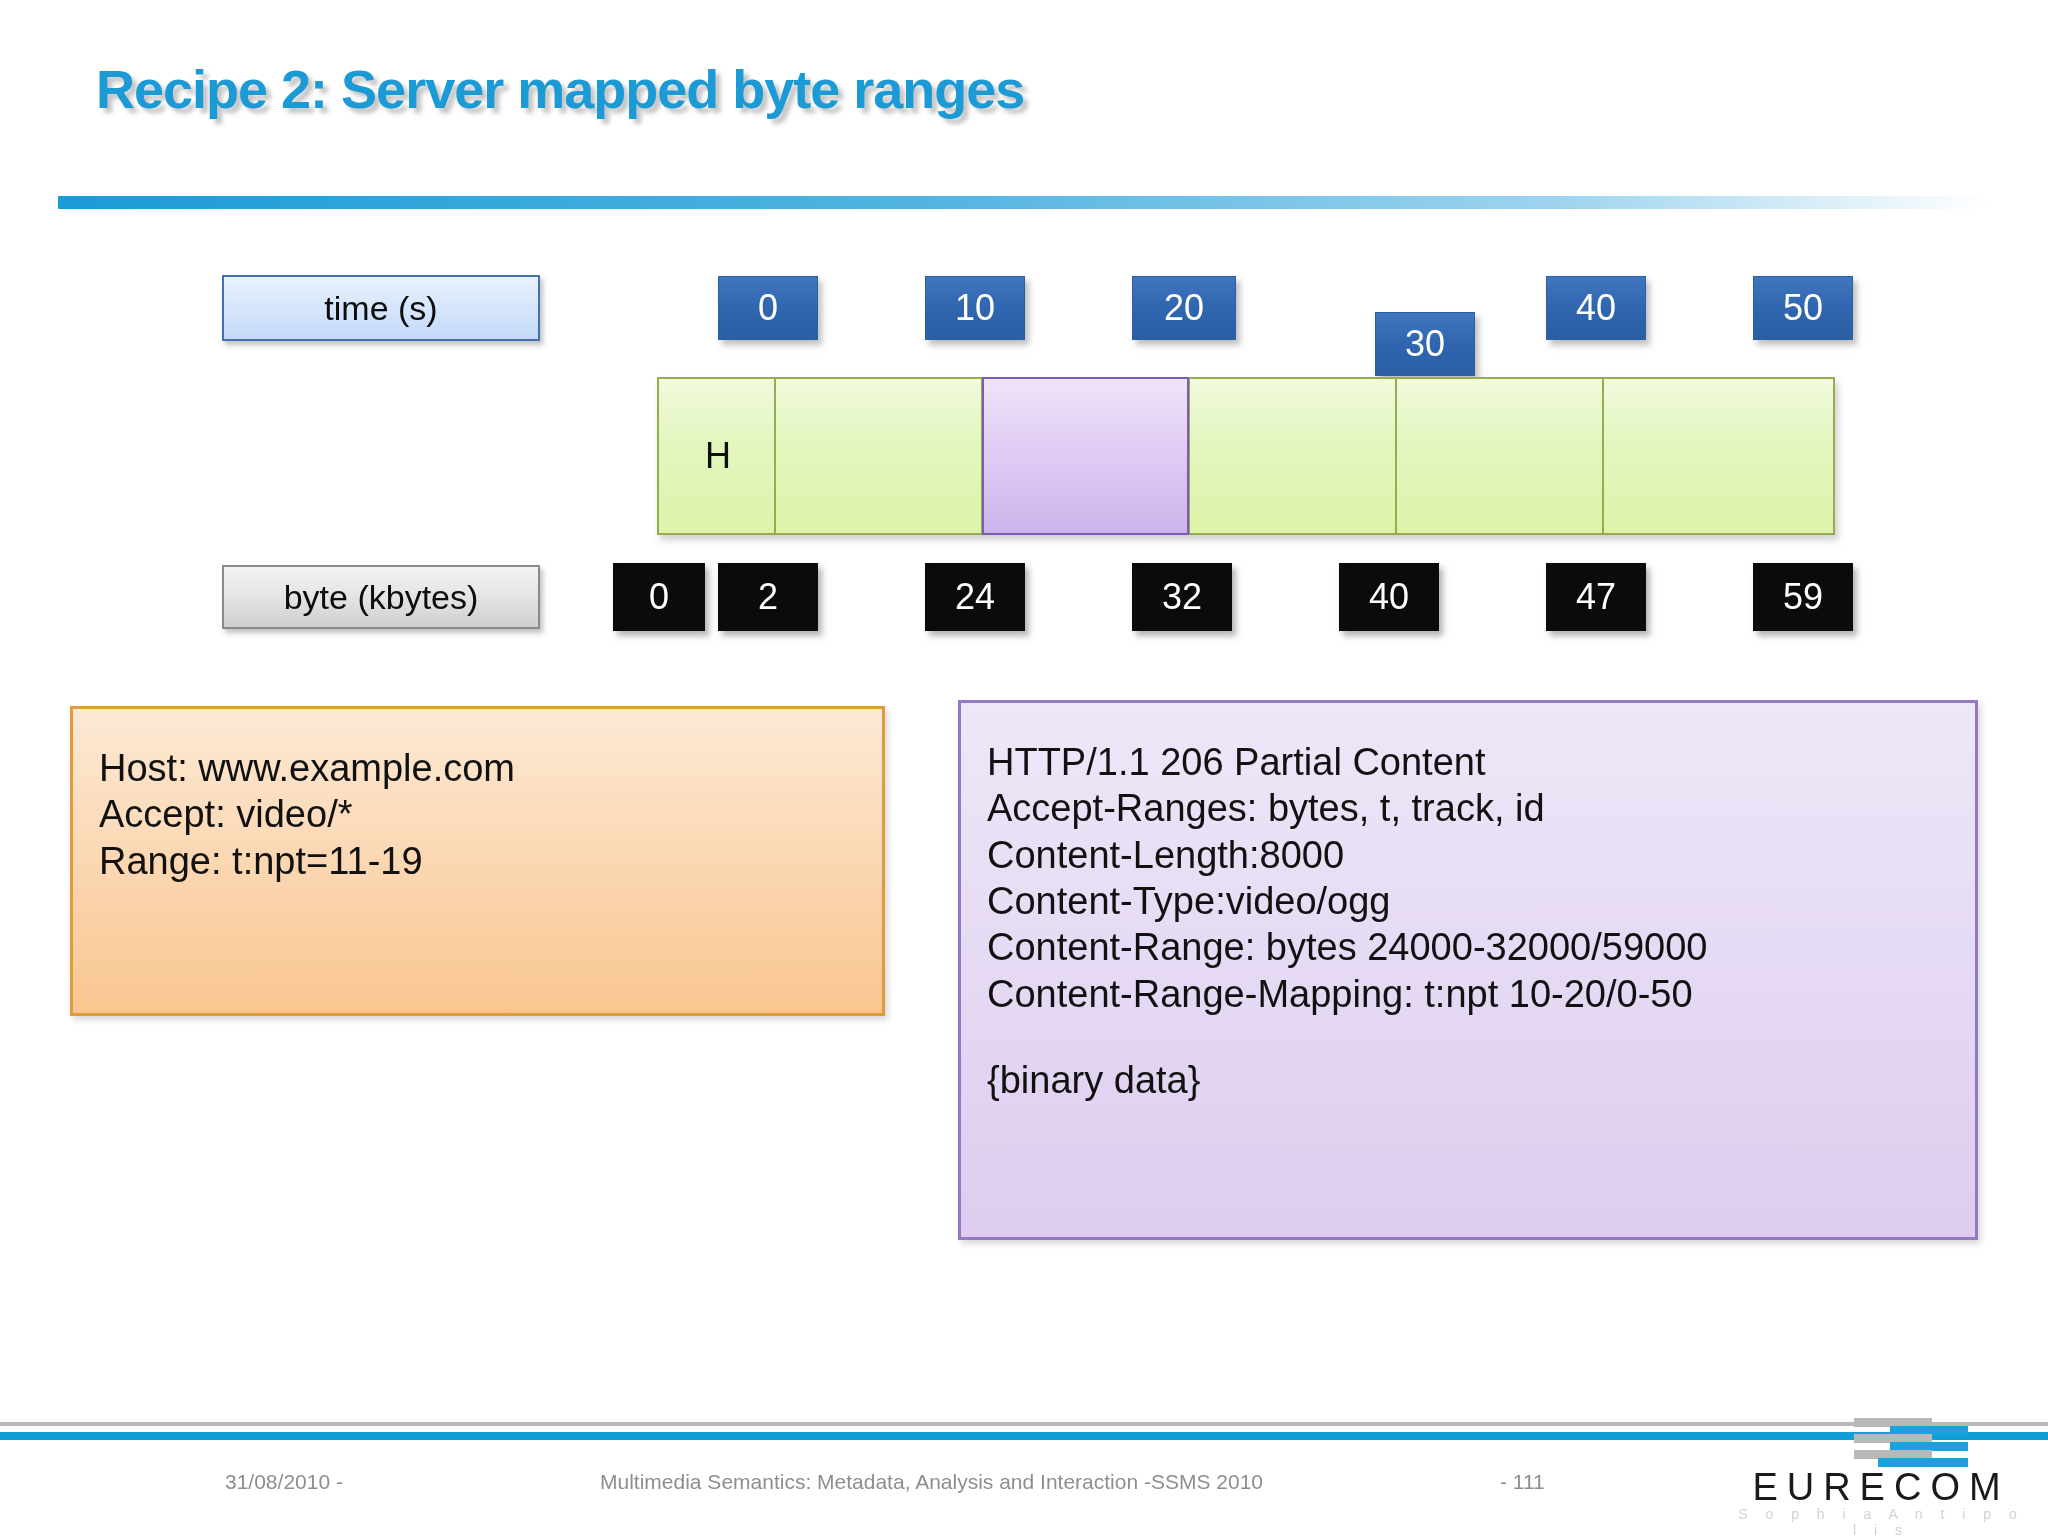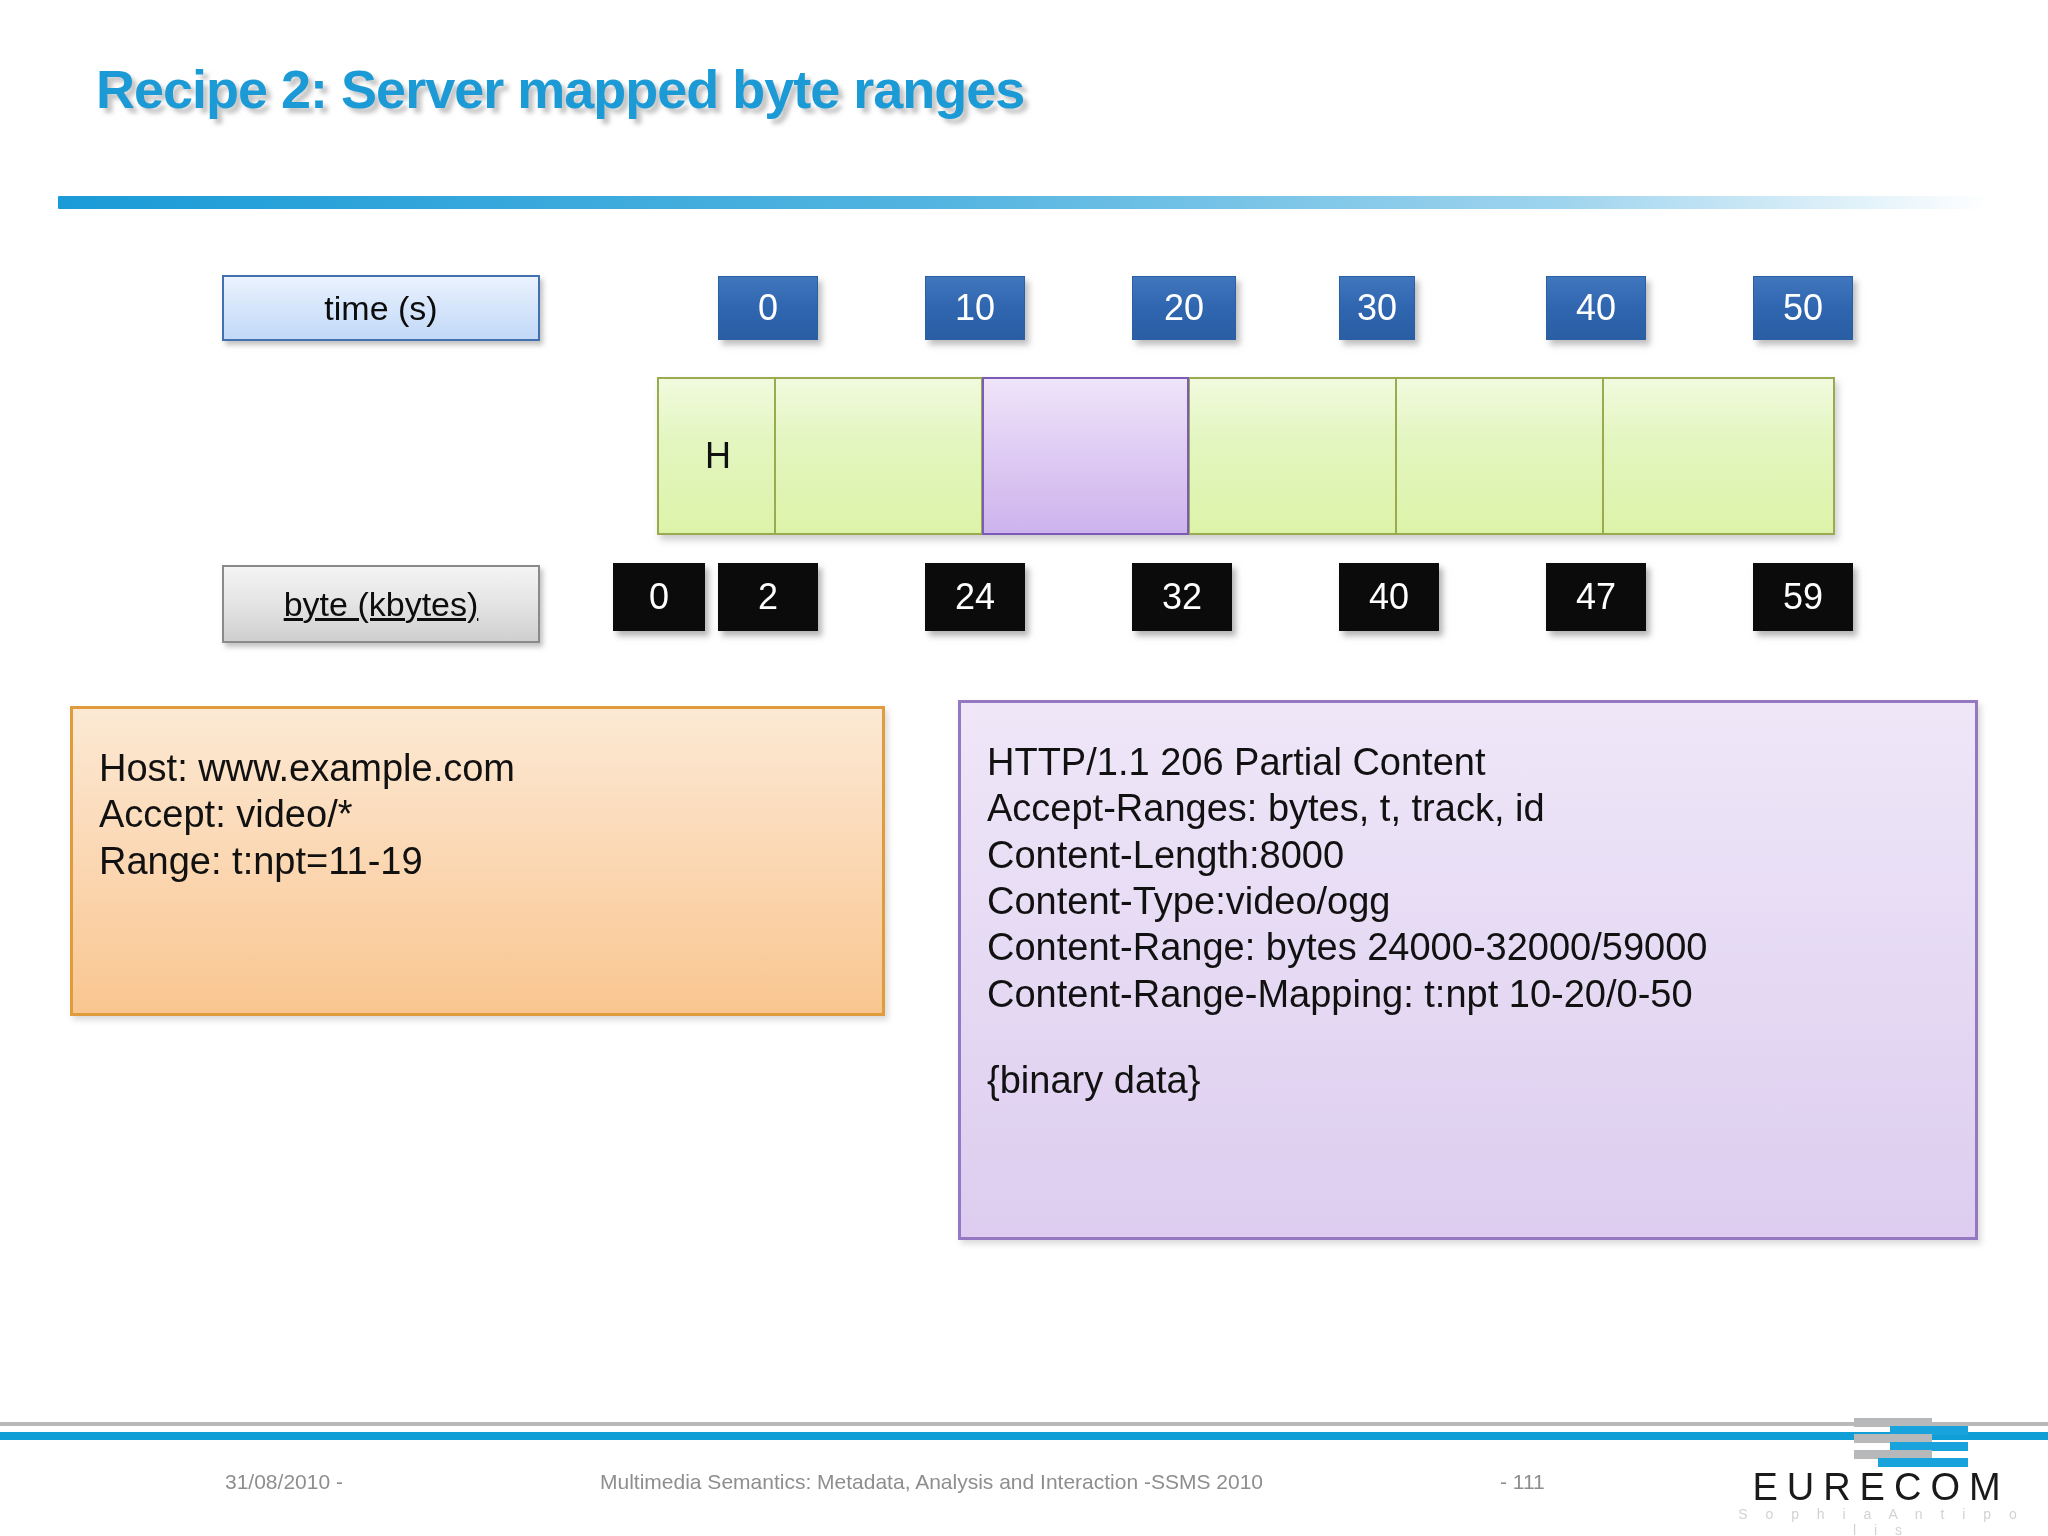--- a/index.html
+++ b/index.html
@@ -34,24 +34,23 @@
     display: flex; align-items: center; justify-content: center;
     font-size: 34px; color: #0d0d0d;
     box-shadow: 3px 4px 5px rgba(120,120,120,0.45);
   }
   .chip-time {
     left: 222px; top: 275px; width: 318px; height: 66px;
     background: linear-gradient(180deg, #eaf2fd 0%, #d4e4fb 55%, #c2d9f7 100%);
     border: 2px solid #4371b0;
   }
   .chip-byte {
-    left: 222px; top: 565px; width: 318px; height: 78px;
+    left: 222px; top: 565px; width: 318px; height: 64px;
     background: linear-gradient(180deg, #f4f4f4 0%, #e2e2e2 55%, #cfcfcf 100%);
     border: 2px solid #8a8a8a;
-    text-decoration: underline;
   }
 
   
   .tmark {
     position: absolute; top: 276px; height: 64px;
     background: linear-gradient(180deg, #3f76bd 0%, #2f66af 50%, #2a5ea4 100%);
     border: 1px solid #2b5ea3;
     color: #ffffff; font-size: 36px;
     display: flex; align-items: center; justify-content: center;
     box-shadow: 4px 5px 6px rgba(130,130,130,0.5);
@@ -152,21 +151,21 @@
 
   <div class="diagram">
 
     <div class="chip-label chip-time">time (s)</div>
 
     <div class="chip-label chip-byte">byte (kbytes)</div>
 
     <div class="tmark" style="left:718px;  width:100px;">0</div>
     <div class="tmark" style="left:925px;  width:100px;">10</div>
     <div class="tmark" style="left:1132px; width:104px;">20</div>
-    <div class="tmark" style="left:1339px; width:76px;">30</div>
+    <div class="tmark" style="left:1375px; width:100px;margin-top:36px;">30</div>
     <div class="tmark" style="left:1546px; width:100px;">40</div>
     <div class="tmark" style="left:1753px; width:100px;text-align:center;">50</div>
 
     <div class="strip">
       <div class="cell" style="width:118px;">
         <span class="cell-tag">H</span>
       </div>
       <div class="cell" style="width:207px;"></div>
       <div class="cell hl" style="width:207px;"></div>
       <div class="cell" style="width:207px;"></div>

